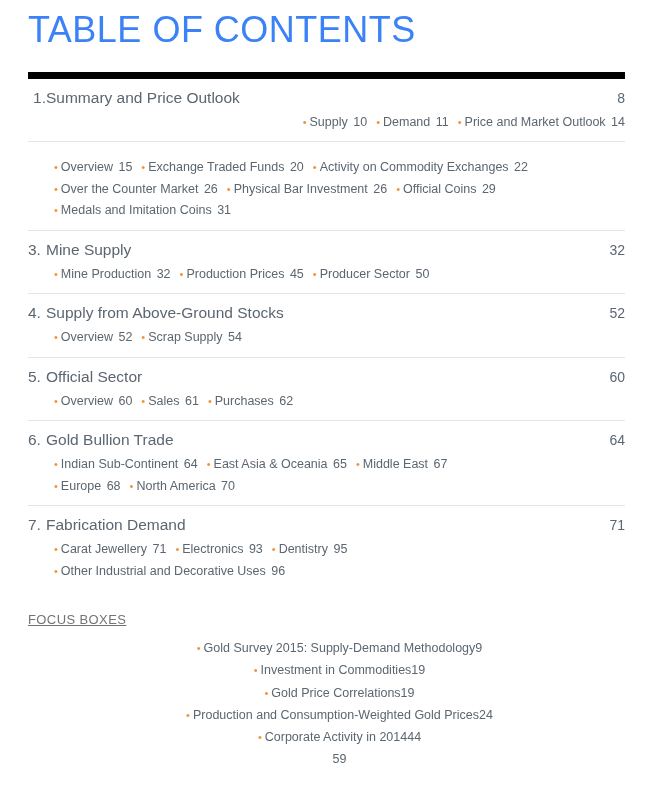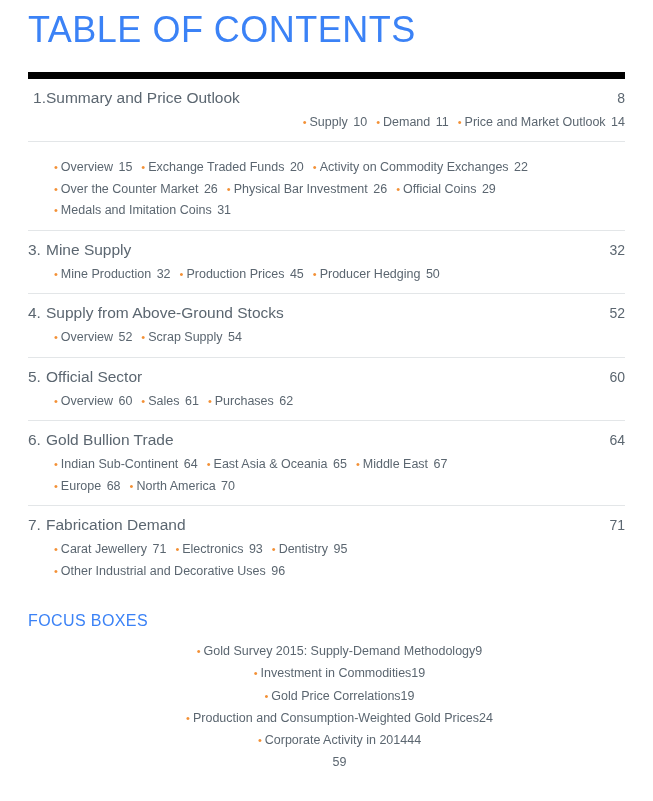--- a/index.html
+++ b/index.html
@@ -80,24 +80,25 @@
     padding-left: 2px;
     padding-right: 9px;
   }
   .sub-item:last-child .sub-page {
     padding-right: 0;
   }
   .chapter.last {
     border-bottom: 1px solid #e3e6e8;
   }
   .focus-heading {
-    color: #3b82f6;
-    font-size: 16px;
+    color: #737373;
+    font-size: 13px;
     letter-spacing: 0.4px;
     margin: 22px 0 10px 0;
+    text-decoration: underline;
   }
   .focus-list {
     margin: 0;
     padding: 0;
   }
   .focus-row {
     display: flex;
     align-items: baseline;
     justify-content: center;
     font-size: 12.5px;
@@ -133,21 +134,21 @@
           <div class="sub-line"><span class="sub-item"><span class="bullet">•</span><span>Over the Counter Market</span> <span class="sub-page">26</span></span><span class="sub-item"><span class="bullet">•</span><span>Physical Bar Investment</span> <span class="sub-page">26</span></span><span class="sub-item"><span class="bullet">•</span><span>Official Coins</span> <span class="sub-page">29</span></span></div>
           <div class="sub-line"><span class="sub-item"><span class="bullet">•</span><span>Medals and Imitation Coins</span> <span class="sub-page">31</span></span></div>
         </div>
       </div>
       <div class="chapter">
         <div class="chapter-row">
           <span class="chapter-title"><span class="chapter-num">3.</span><span>Mine Supply</span></span>
           <span class="chapter-page">32</span>
         </div>
         <div class="sub-lines">
-          <div class="sub-line"><span class="sub-item"><span class="bullet">•</span><span>Mine Production</span> <span class="sub-page">32</span></span><span class="sub-item"><span class="bullet">•</span><span>Production Prices</span> <span class="sub-page">45</span></span><span class="sub-item"><span class="bullet">•</span><span>Producer Hedging</span> <span class="sub-page">50</span></span></div>
+          <div class="sub-line"><span class="sub-item"><span class="bullet">•</span><span>Mine Production</span> <span class="sub-page">32</span></span><span class="sub-item"><span class="bullet">•</span><span>Production Prices</span> <span class="sub-page">45</span></span><span class="sub-item"><span class="bullet">•</span><span>Producer Sector</span> <span class="sub-page">50</span></span></div>
         </div>
       </div>
       <div class="chapter">
         <div class="chapter-row">
           <span class="chapter-title"><span class="chapter-num">4.</span><span>Supply from Above-Ground Stocks</span></span>
           <span class="chapter-page">52</span>
         </div>
         <div class="sub-lines">
           <div class="sub-line"><span class="sub-item"><span class="bullet">•</span><span>Overview</span> <span class="sub-page">52</span></span><span class="sub-item"><span class="bullet">•</span><span>Scrap Supply</span> <span class="sub-page">54</span></span></div>
         </div>

